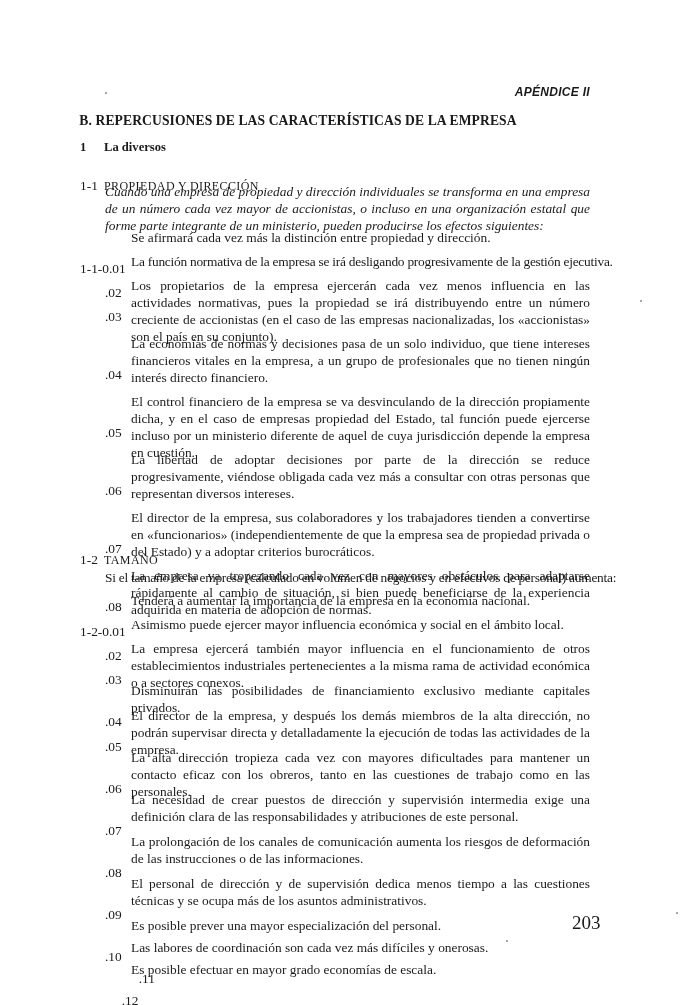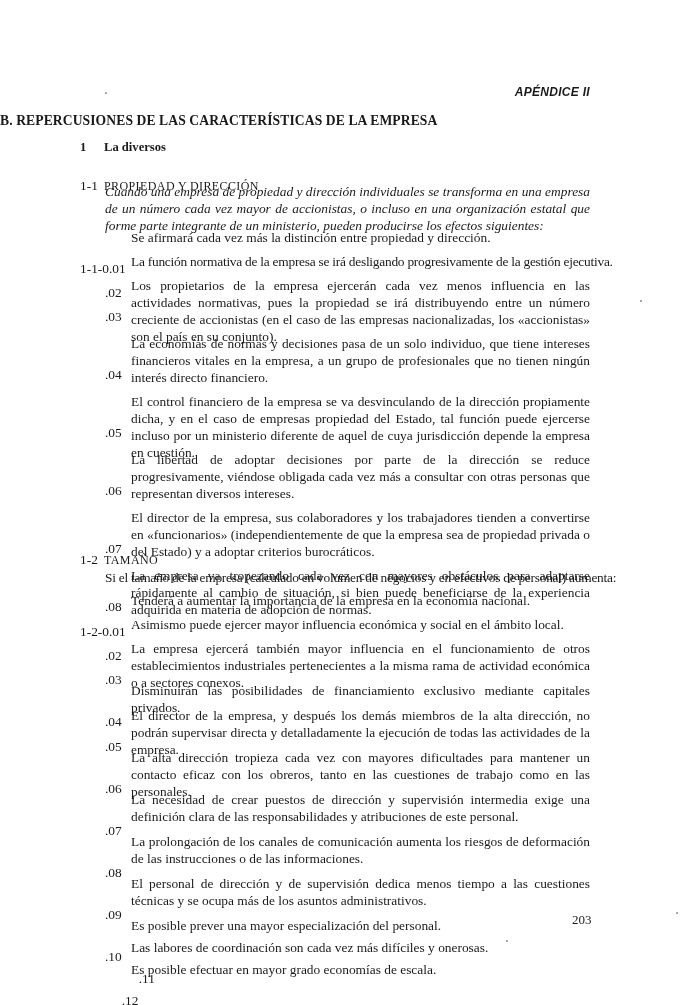--- a/index.html
+++ b/index.html
@@ -1,30 +1,30 @@
 <!DOCTYPE html>
 <html><head>
 <meta charset="utf-8">
 <style>
   html, body { margin:0; padding:0; background:#ffffff; }
   body { width:682px; height:1005px; position:relative; overflow:hidden;
          font-family:"Liberation Serif", serif; color:#1a1a1a; font-size:13.4px; }
   .header-right { position:absolute; right:92px; top:85px; font-family:"Liberation Sans", sans-serif;
                   font-style:italic; font-weight:bold; font-size:12px; letter-spacing:0.3px;text-align:center; }
-  .title { position:absolute; left:0; width:596px; text-align:left; top:113px;
+  .title { position:absolute; left:0; width:596px; text-align:center; top:113px;
            font-weight:bold; font-size:13.6px; letter-spacing:0.1px; }
   .sec { position:absolute; left:80px; }
   .sec-num { display:inline-block; width:24px; }
   .smallcaps { font-variant:small-caps; font-size:12px; letter-spacing:0.4px; }
   .para { position:absolute; left:105px; width:485px; line-height:17px; text-align:justify; }
   .item { position:absolute; left:80px; width:510px; }
   .item .lbl { position:absolute; left:0; width:50px; text-align:right;margin-top:32px; }
   .item .lbl.long { text-align:left; }
   .item .txt { position:absolute; left:51px; width:459px; line-height:17px; text-align:justify; }
-  .pageno { position:absolute; left:572px; top:912px; font-size:13px; }
+  .pageno { position:absolute; left:572px; top:912px; font-size:19px; }
   .speck { position:absolute; width:2px; height:2px; background:#888; border-radius:1px; }
 </style>
 </head>
 <body>
 
 <div class="header-right">APÉNDICE II</div>
 <div class="title">B. REPERCUSIONES DE LAS CARACTERÍSTICAS DE LA EMPRESA</div>
 
 <div class="sec" style="top:140px;font-weight:bold;font-size:12.6px;">
   <span class="sec-num">1</span><span>La diversos</span>

